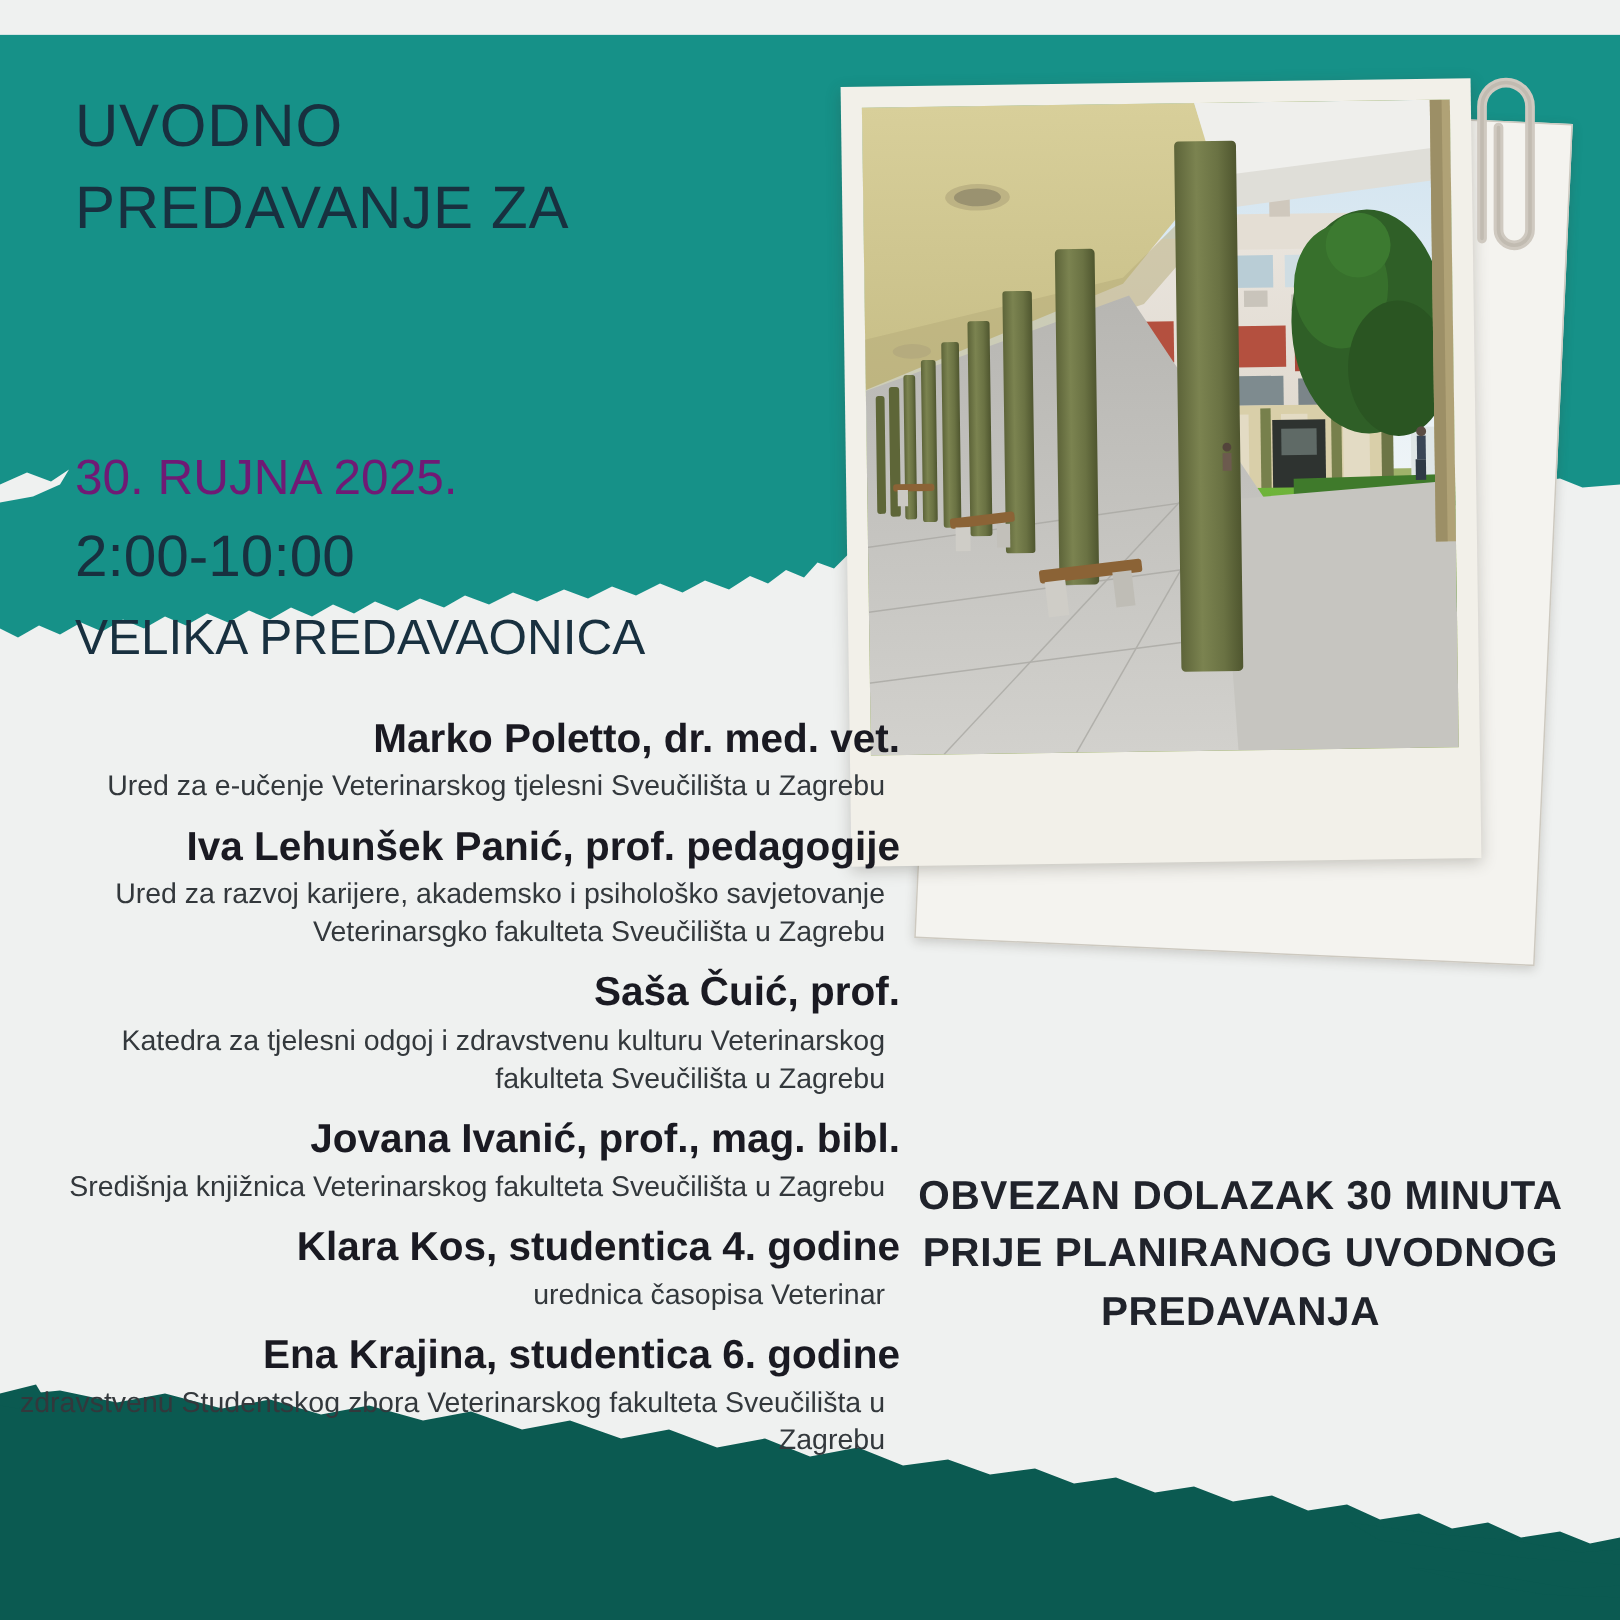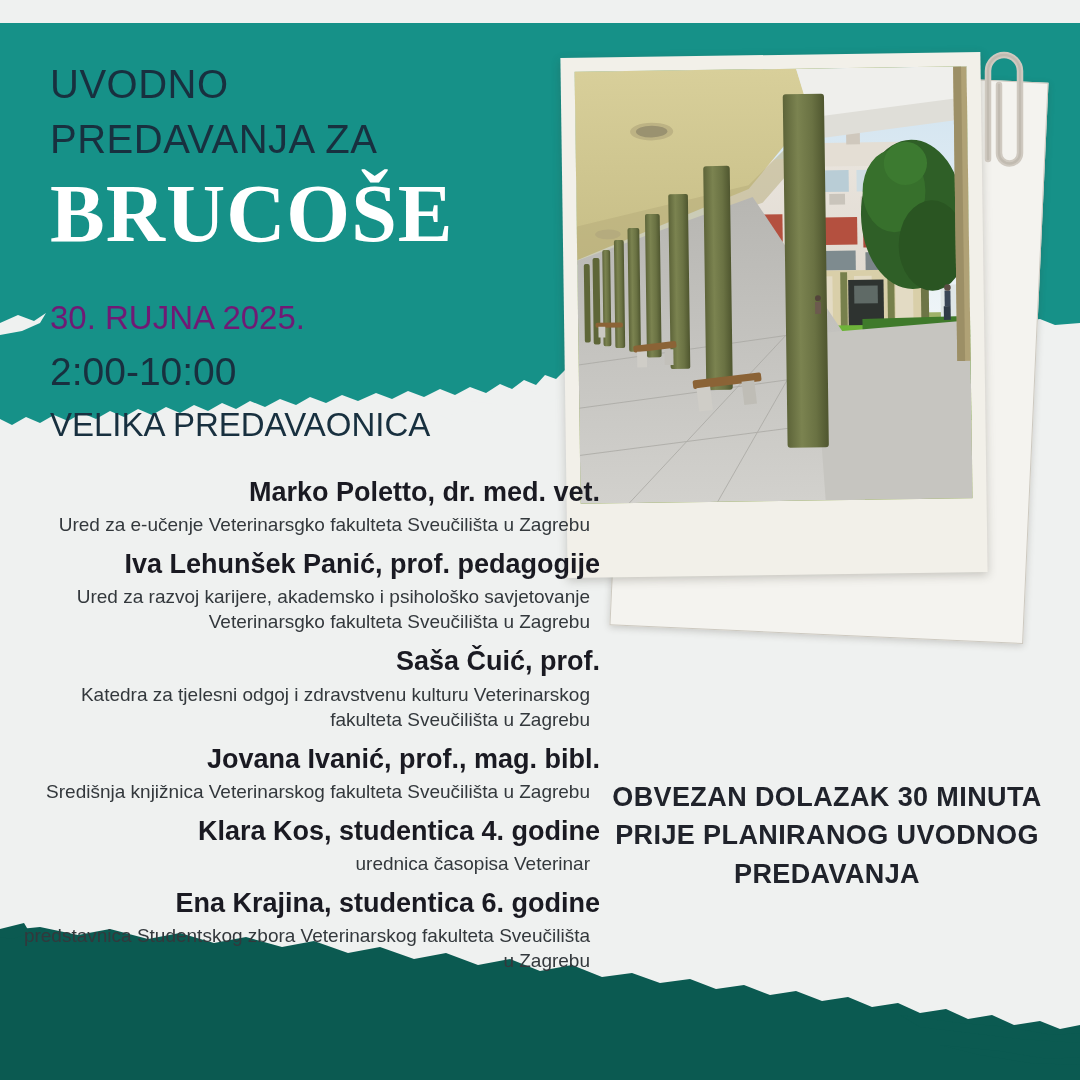--- a/index.html
+++ b/index.html
@@ -271,22 +271,21 @@
     </div>
 
     <svg id="paperclip" viewBox="0 0 70 145">
       <path d="M18,118 L18,30 a16,16 0 0 1 32,0 L50,112 a10.5,10.5 0 0 1 -21,0 L29,44" fill="none" stroke="#cfc9c0" stroke-width="6.5" stroke-linecap="round"></path>
       <path d="M18,118 L18,30 a16,16 0 0 1 32,0 L50,112 a10.5,10.5 0 0 1 -21,0 L29,44" fill="none" stroke="#b6afa4" stroke-width="2.4" stroke-linecap="round" opacity=".55"></path>
     </svg>
   </div>
 
   <div id="headline">
     <div class="h-line">UVODNO</div>
-    <div class="h-line">PREDAVANJA ZA</div>
-    <div id="brucose">BRUCOŠE</div>
+    <div class="h-line">PREDAVANJE ZA</div>
   </div>
 
   <div id="when">
     <div id="date-line">30. RUJNA 2025.</div>
     <div id="time-line">2:00-10:00</div>
     <div id="room-line">VELIKA PREDAVAONICA</div>
   </div>
 
   <svg class="shape" id="green-bottom" viewBox="0 0 1080 200" preserveAspectRatio="none">
     <path d="M0,28 L40,24 L78,32 L110,26 L148,36 L180,30 L214,40 L246,34 L282,44
@@ -298,39 +297,39 @@
 
     <path d="M900,112 L960,120 L1010,124 L1052,132 L1080,130 L1080,140 L1020,136
              L970,130 L920,124 Z" fill="#0b5a51"></path>
     <path d="M940,142 L1000,148 L1048,156 L1080,154 L1080,162 L1030,160 L980,152 Z" fill="#0b5a51"></path>
     <path d="M0,26 L24,20 L30,30 L12,36 L0,34 Z" fill="#0b5a51"></path>
   </svg>
 
   <div id="speakers">
     <div class="speaker">
       <div class="sp-name">Marko Poletto, dr. med. vet.</div>
-      <div class="sp-role">Ured za e-učenje Veterinarsgko fakulteta Sveučilišta u Zagrebu</div>
+      <div class="sp-role">Ured za e-učenje Veterinarskog tjelesni Sveučilišta u Zagrebu</div>
     </div>
     <div class="speaker">
       <div class="sp-name">Iva Lehunšek Panić, prof. pedagogije</div>
       <div class="sp-role">Ured za razvoj karijere, akademsko i psihološko savjetovanje Veterinarsgko fakulteta Sveučilišta u Zagrebu</div>
     </div>
     <div class="speaker">
       <div class="sp-name">Saša Čuić, prof.</div>
       <div class="sp-role">Katedra za tjelesni odgoj i zdravstvenu kulturu Veterinarskog fakulteta Sveučilišta u Zagrebu</div>
     </div>
     <div class="speaker">
       <div class="sp-name">Jovana Ivanić, prof., mag. bibl.</div>
       <div class="sp-role">Središnja knjižnica Veterinarskog fakulteta Sveučilišta u Zagrebu</div>
     </div>
     <div class="speaker">
       <div class="sp-name">Klara Kos, studentica 4. godine</div>
       <div class="sp-role">urednica časopisa Veterinar</div>
     </div>
     <div class="speaker">
       <div class="sp-name">Ena Krajina, studentica 6. godine</div>
-      <div class="sp-role">predstavnica Studentskog zbora Veterinarskog fakulteta Sveučilišta u Zagrebu</div>
+      <div class="sp-role">zdravstvenu Studentskog zbora Veterinarskog fakulteta Sveučilišta u Zagrebu</div>
     </div>
   </div>
 
   <div id="notice">OBVEZAN DOLAZAK 30 MINUTA PRIJE PLANIRANOG UVODNOG PREDAVANJA</div>
 
 </div>
 
 </body></html>

